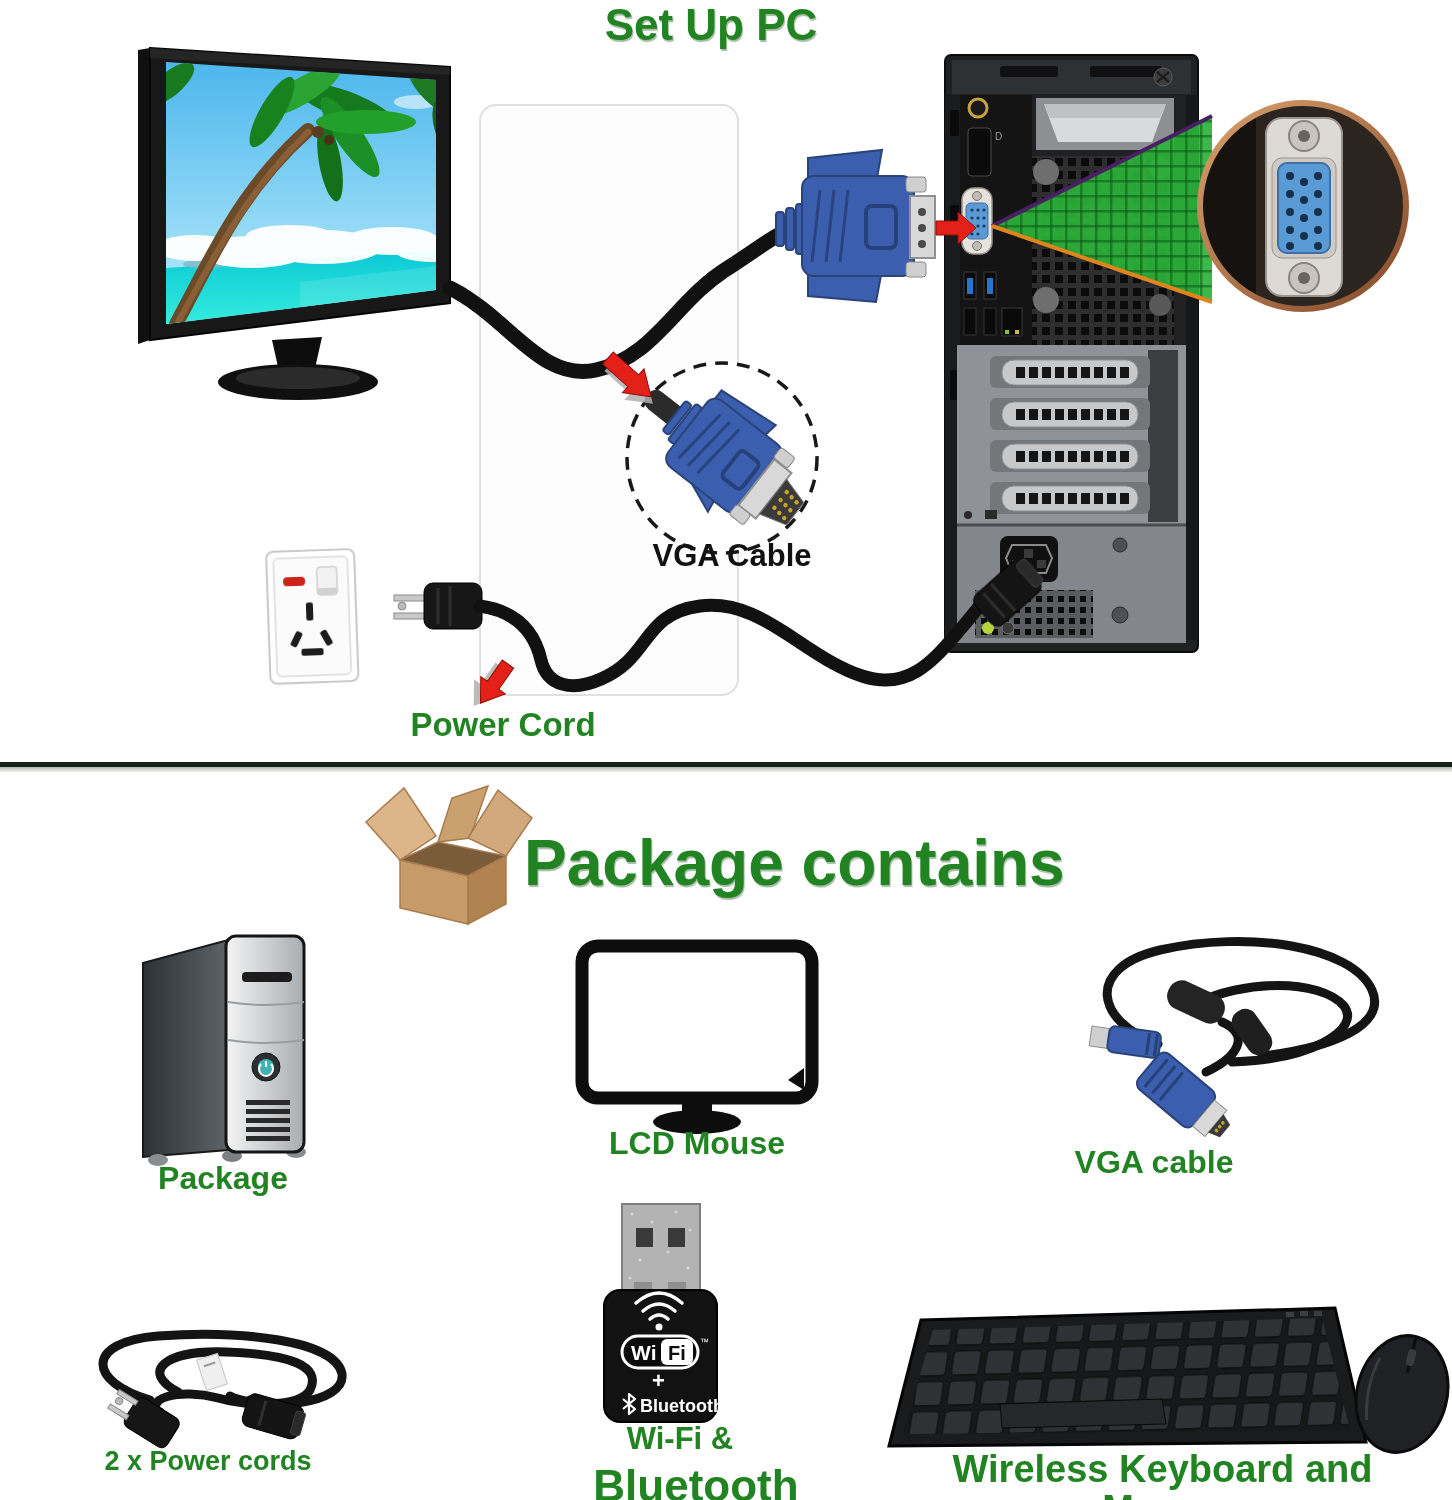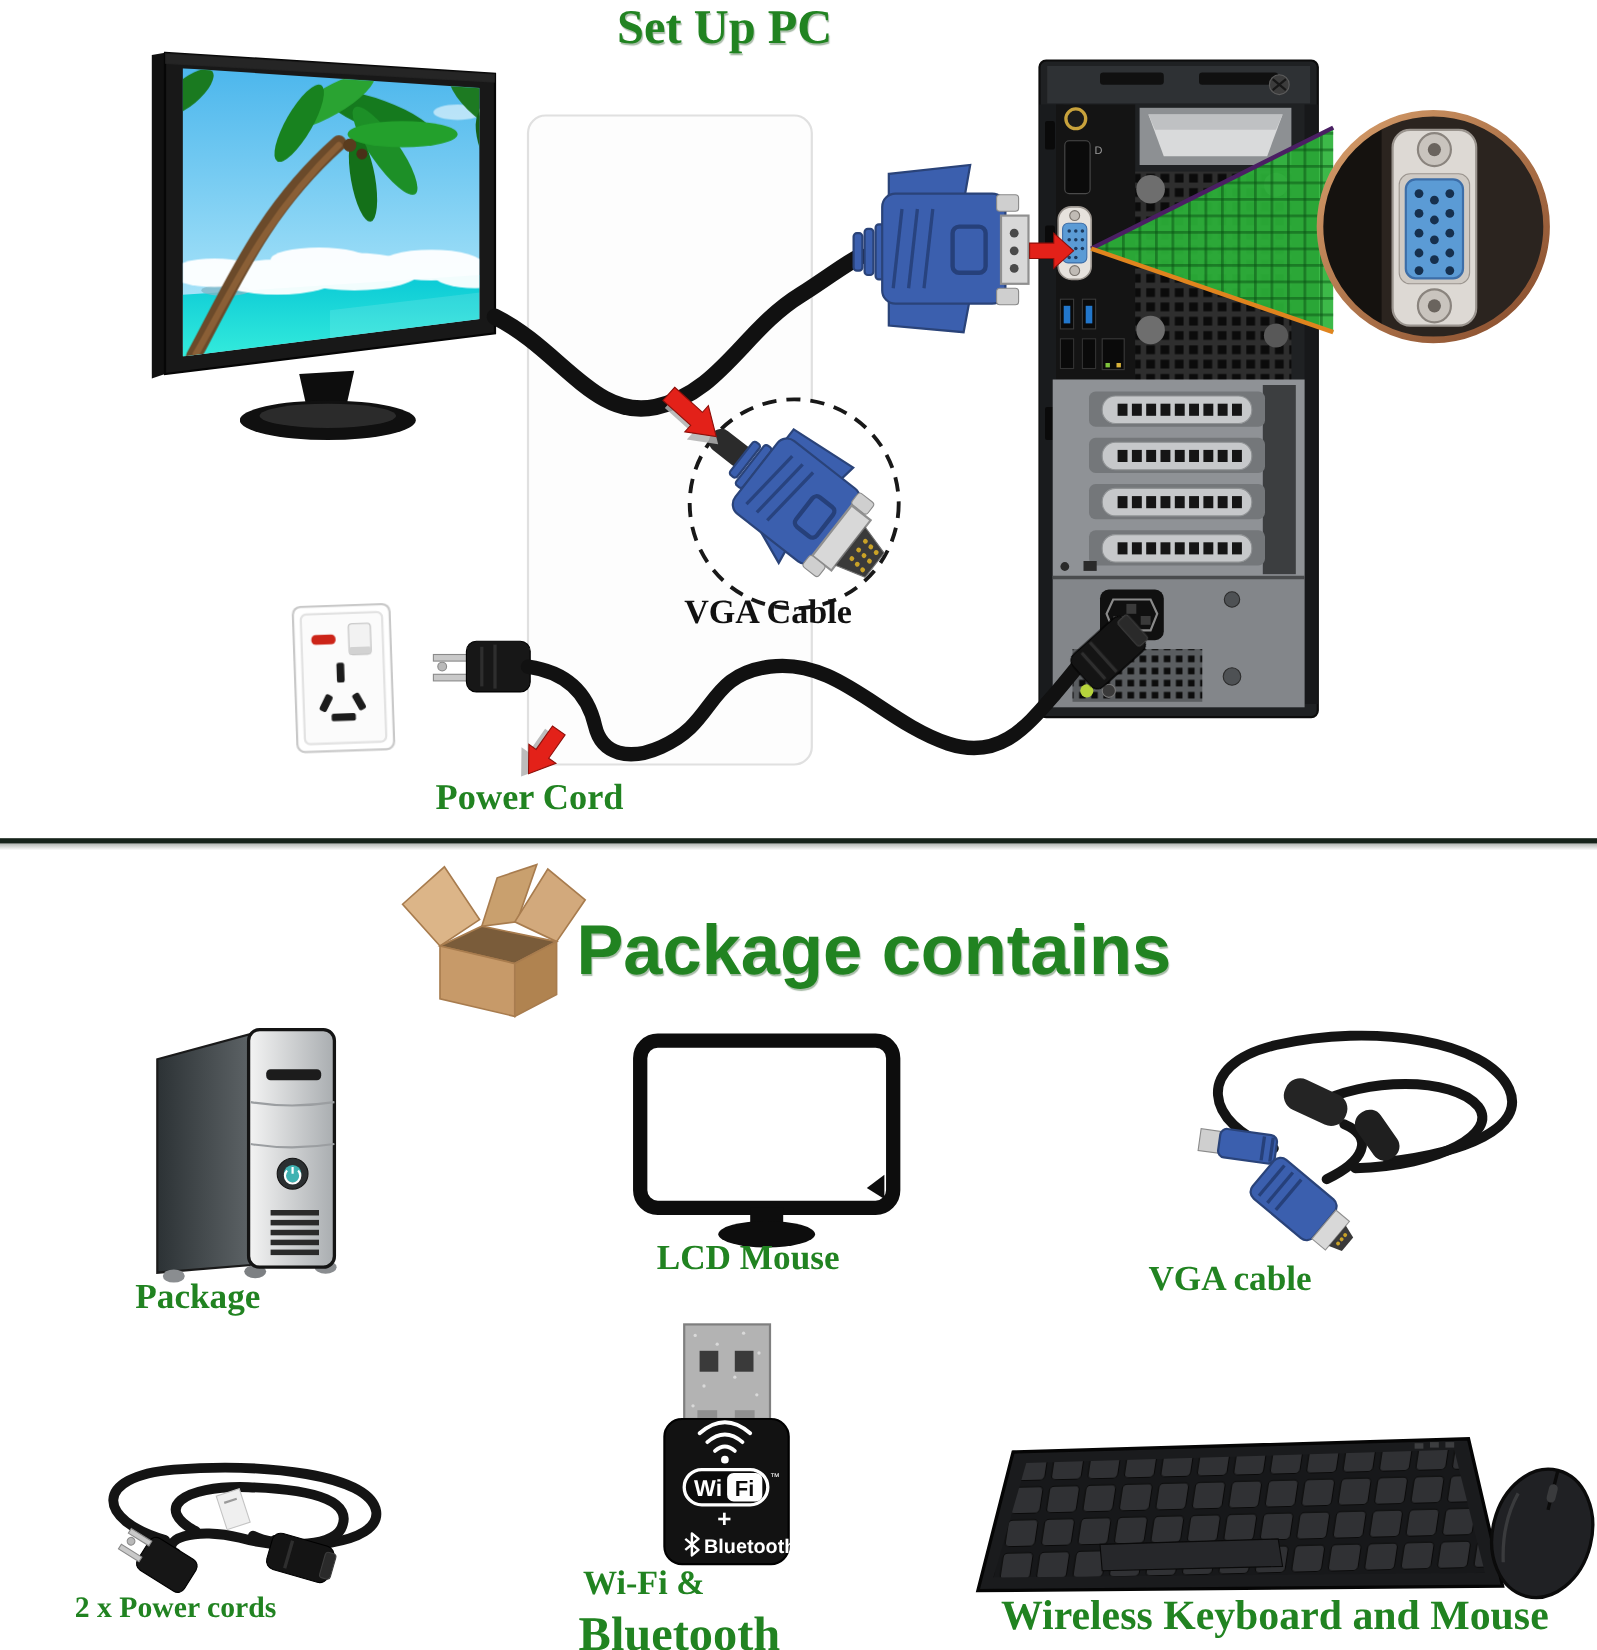--- a/index.html
+++ b/index.html
@@ -1,20 +1,20 @@
 <!DOCTYPE html>
 <html style="--green: #218321; --red: #e32119; --connector-blue: #3b5fae; --connector-blue-dark: #2a4379; --port-blue: #5b9bd5; --copper-ring: #b5764a; --cone-green: #2db33a; --cone-edge-orange: #e0841e; --cone-edge-purple: #4a1f63; --cardboard: #c79a69;"><head>
 <meta charset="utf-8">
 <style>
   html,body{margin:0;padding:0;background:#ffffff;}
   #canvas{position:relative;width:1452px;height:1500px;background:#ffffff;overflow:hidden;
           font-family:"Liberation Sans",sans-serif;}
   svg{position:absolute;left:0;top:0;}
   .label{position:absolute;font-weight:bold;color:var(--green,#218321);line-height:1.05;}
-  .label.center{text-align:left;font-family:Liberation Serif, serif;}
+  .label.center{text-align:center;}
   .black-label{color:#111111;}
   .title-shadow{text-shadow:1px 2px 1px rgba(0,60,0,0.35);}
   .divider-dark{position:absolute;left:0;width:1452px;height:5px;background:#16231a;}
   .divider-fade{position:absolute;left:0;width:1452px;height:6px;
                 background:linear-gradient(#b4b8b4,rgba(255,255,255,0));}
 </style>
 </head>
 <body>
 
 <div id="canvas">

